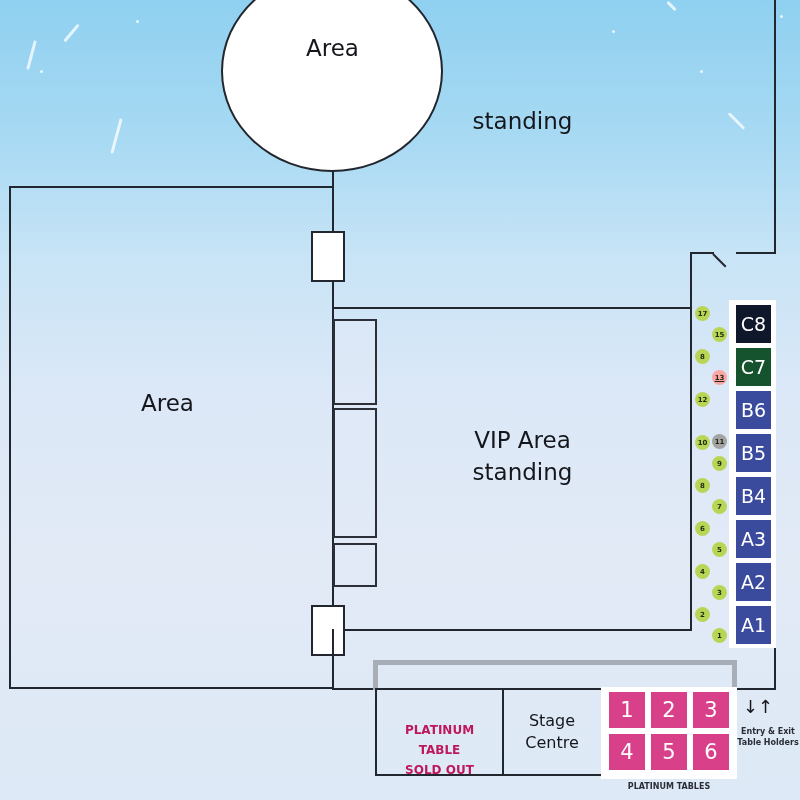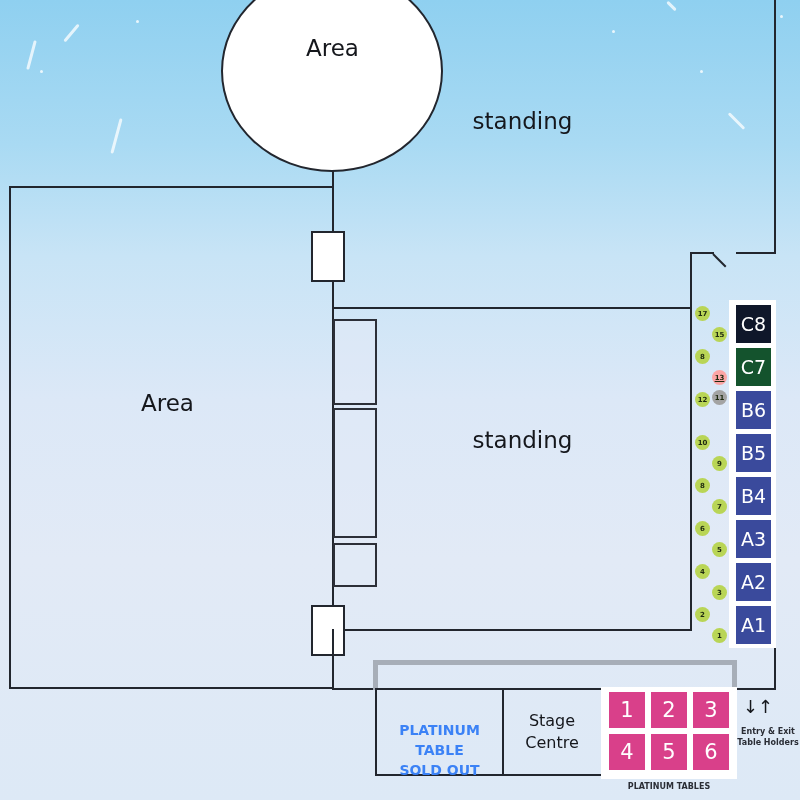--- a/index.html
+++ b/index.html
@@ -32,21 +32,21 @@
       font-size:19px; display:flex; align-items:center; justify-content:center; font-weight:500;
     }
     .seat {
       position:absolute; width:15px; height:15px; border-radius:50%; background:#b9d556; color:#1f2a10;
       font-size:7px; display:flex; align-items:center; justify-content:center; font-weight:bold;
     }
 
     .stage-frame { position:absolute; left:373px; top:660px; width:364px; height:30px; border:5px solid #a7aeb8; border-bottom:none; box-sizing:border-box; }
     .platinum-box { position:absolute; left:375px; top:688px; width:129px; height:88px; border:2px solid #22262e; box-sizing:border-box; display:flex; align-items:center; justify-content:center; text-align:center; }
     .stage-box { position:absolute; left:502px; top:688px; width:102px; height:88px; border:2px solid #22262e; border-left:none; box-sizing:border-box; display:flex; align-items:center; justify-content:center; text-align:center; }
-    .platinum-text { font-weight:bold; font-size:14px; line-height:20px; color:#3b82f6;margin-top:36px; }
+    .platinum-text { font-weight:bold; font-size:12px; line-height:20px; color:#be185d;margin-top:36px; }
     .stage-text { font-size:16px; line-height:22px; color:#15171c; }
 
     .plat-panel { position:absolute; left:601px; top:687px; width:136px; height:92px; background:#fff; }
     .plat-table {
       position:absolute; width:36px; height:36px; background:#d9408a; color:#fff; font-size:21px;
       display:flex; align-items:center; justify-content:center;
     }
     .small-caption { position:absolute; font-size:8px; color:#2a2d35; font-weight:bold; text-align:center; }
   </style>
 </head>
@@ -90,39 +90,40 @@
 <div class="vline" style="left:690px;top:253px;height:378px;"></div>
 <div class="hline" style="left:343px;top:629px;width:349px;"></div>
 <div class="hline" style="left:690px;top:252px;width:24px;"></div>
 <div class="abs" style="left:713px;top:253px;width:18px;height:2px;background:#22262e;transform-origin:left center;transform:rotate(45deg);"></div>
 
 <div class="booth" style="left:333px;top:319px;width:44px;height:86px;"></div>
 <div class="booth" style="left:333px;top:408px;width:44px;height:130px;"></div>
 <div class="booth" style="left:333px;top:543px;width:44px;height:44px;"></div>
 
 <div class="label" style="left:440px;top:424px;width:165px;">
+  <span>VIP Area</span>
   <span>standing</span>
 </div>
 
 <div class="vline" style="left:332px;top:629px;height:61px;"></div>
 <div class="hline" style="left:332px;top:688px;width:42px;"></div>
 <div class="vline" style="left:774px;top:648px;height:42px;"></div>
 <div class="hline" style="left:737px;top:688px;width:39px;"></div>
 
 <div class="tables-panel"></div>
 <div id="vip-tables">
     <div class="vip-table" style="top: 305px; background: #0f172a;">C8</div>
     <div class="seat" style="background: rgb(185, 213, 86); left: 695px; top: 306px;">17</div>
     <div class="seat" style="background: rgb(185, 213, 86); left: 712px; top: 327px;">15</div>
     <div class="vip-table" style="top: 348px; background: #14532d;">C7</div>
     <div class="seat" style="background: rgb(185, 213, 86); left: 695px; top: 349px;">8</div>
     <div class="seat" style="background: #fca5a5; left: 712px; top: 370px; text-decoration: underline;">13</div>
     <div class="vip-table" style="top: 391px; background: rgb(58, 74, 156);">B6</div>
     <div class="seat" style="background: rgb(185, 213, 86); left: 695px; top: 392px;">12</div>
-    <div class="seat" style="background: #a3a3a3; left: 712px; top: 390px;">11</div>
+    <div class="seat" style="background: #a3a3a3; left: 712px; top: 434px;">11</div>
     <div class="vip-table" style="top: 434px; background: rgb(58, 74, 156);">B5</div>
     <div class="seat" style="background: rgb(185, 213, 86); left: 695px; top: 435px;">10</div>
     <div class="seat" style="background: rgb(185, 213, 86); left: 712px; top: 456px;">9</div>
     <div class="vip-table" style="top: 477px; background: rgb(58, 74, 156);">B4</div>
     <div class="seat" style="background: rgb(185, 213, 86); left: 695px; top: 478px;">8</div>
     <div class="seat" style="background: rgb(185, 213, 86); left: 712px; top: 499px;">7</div>
     <div class="vip-table" style="top: 520px; background: rgb(58, 74, 156);">A3</div>
     <div class="seat" style="background: rgb(185, 213, 86); left: 695px; top: 521px;">6</div>
     <div class="seat" style="background: rgb(185, 213, 86); left: 712px; top: 542px;">5</div>
     <div class="vip-table" style="top: 563px; background: rgb(58, 74, 156);">A2</div>

